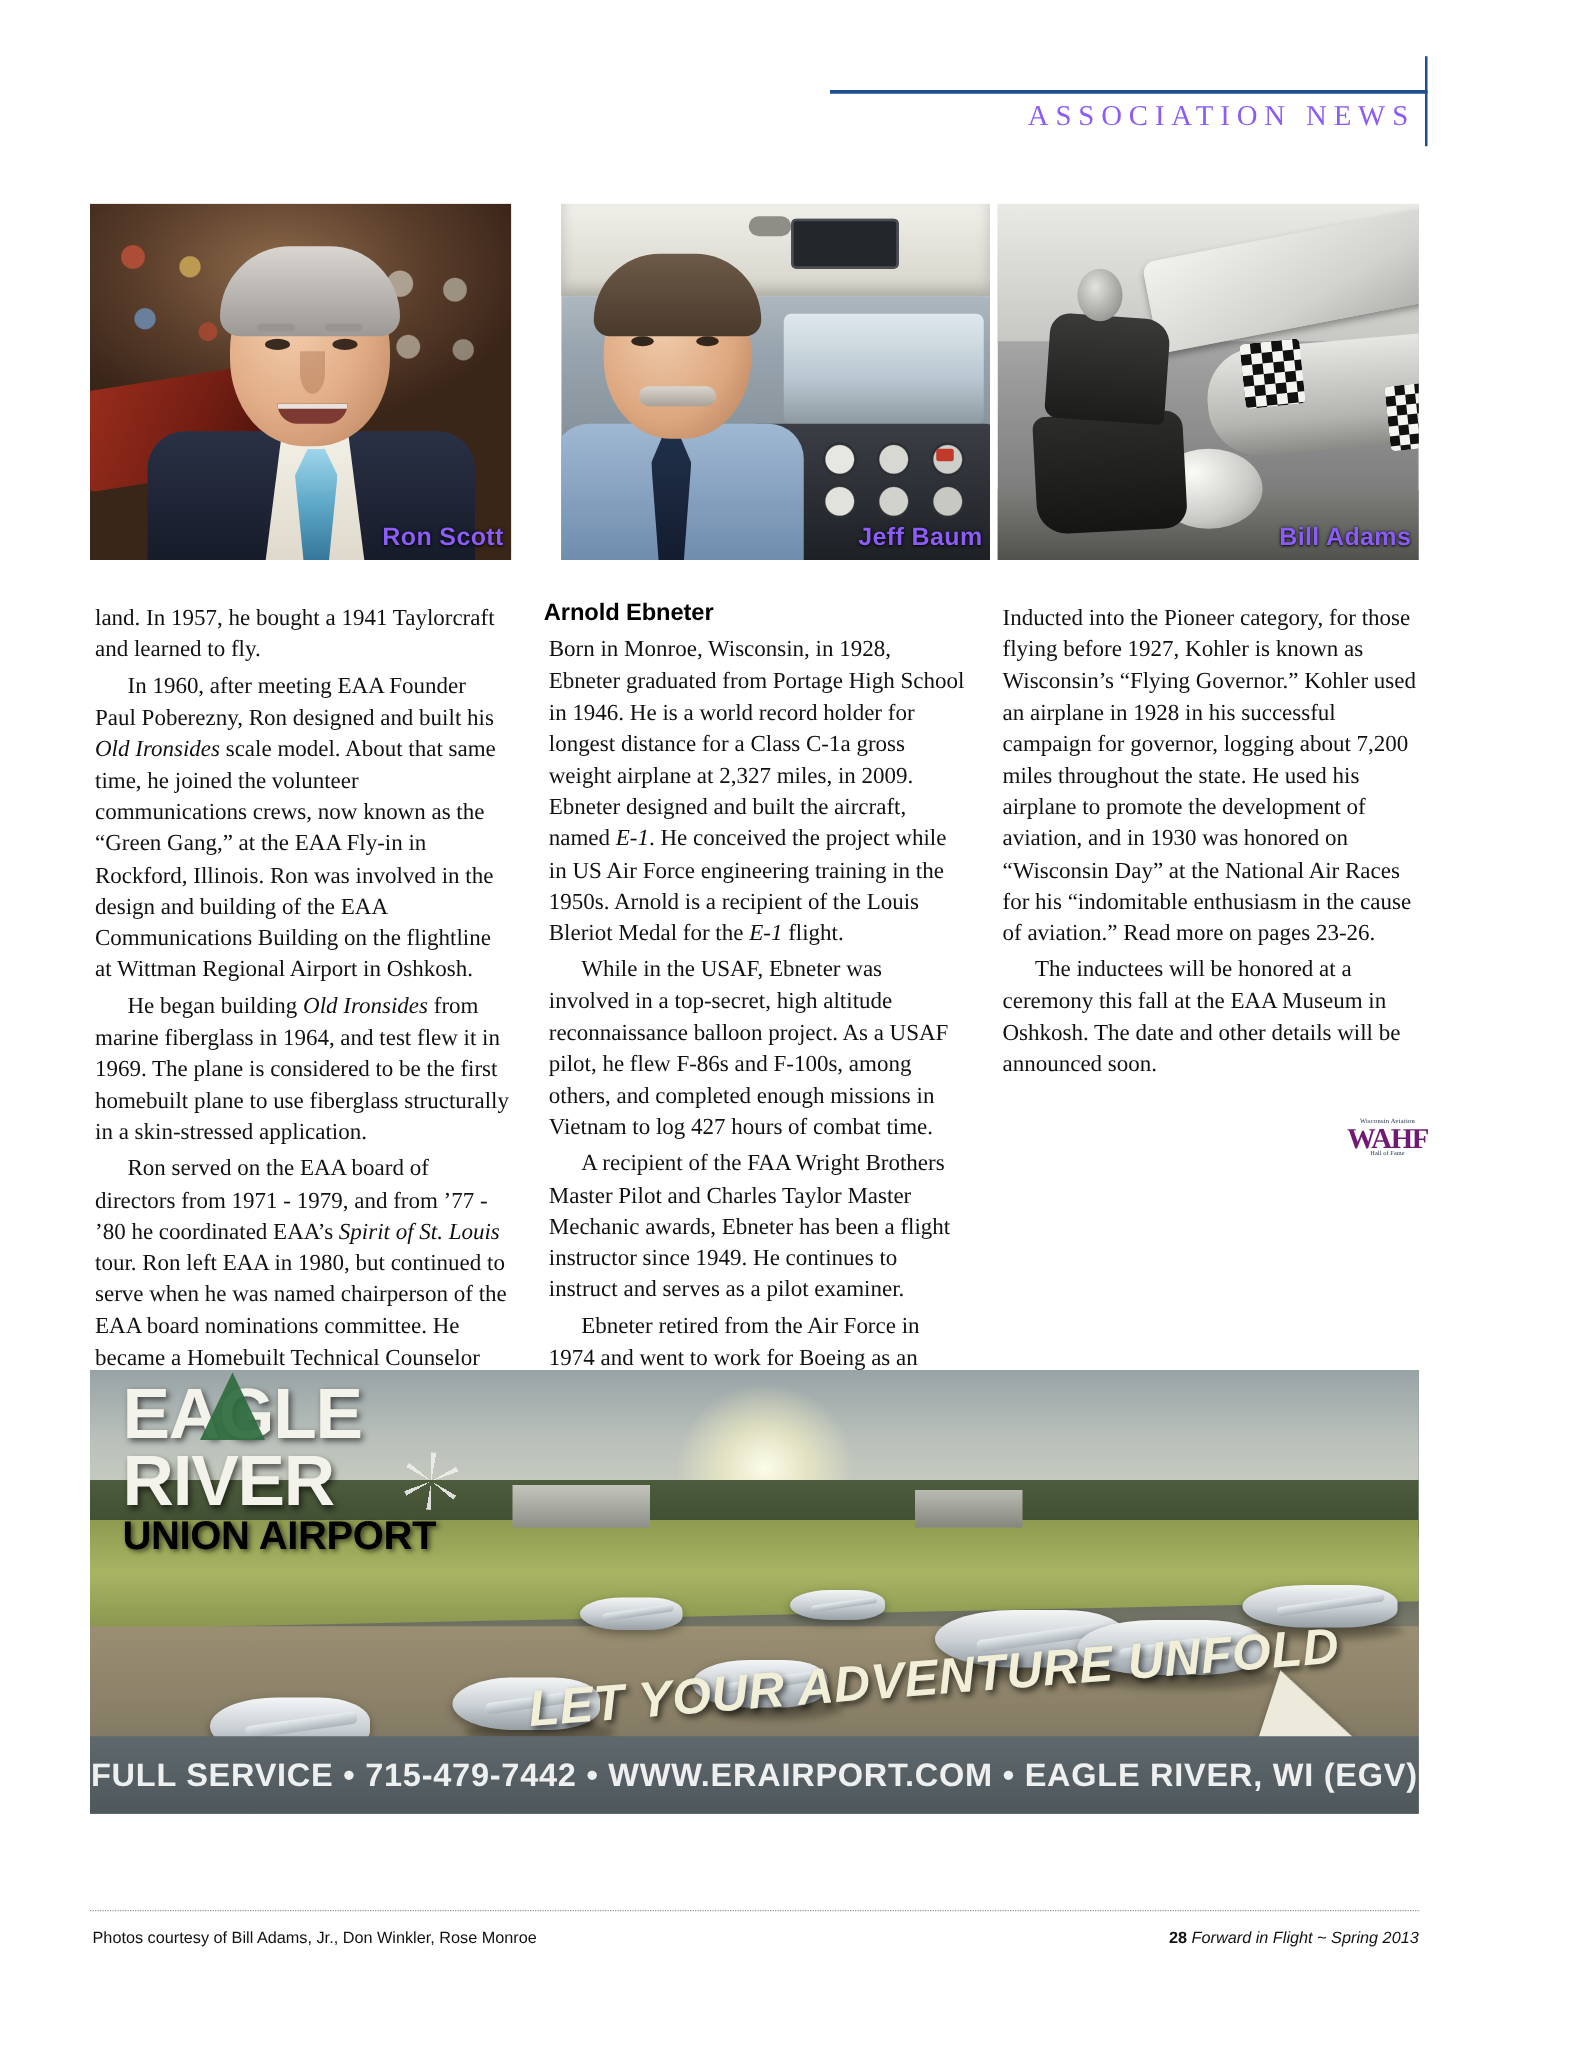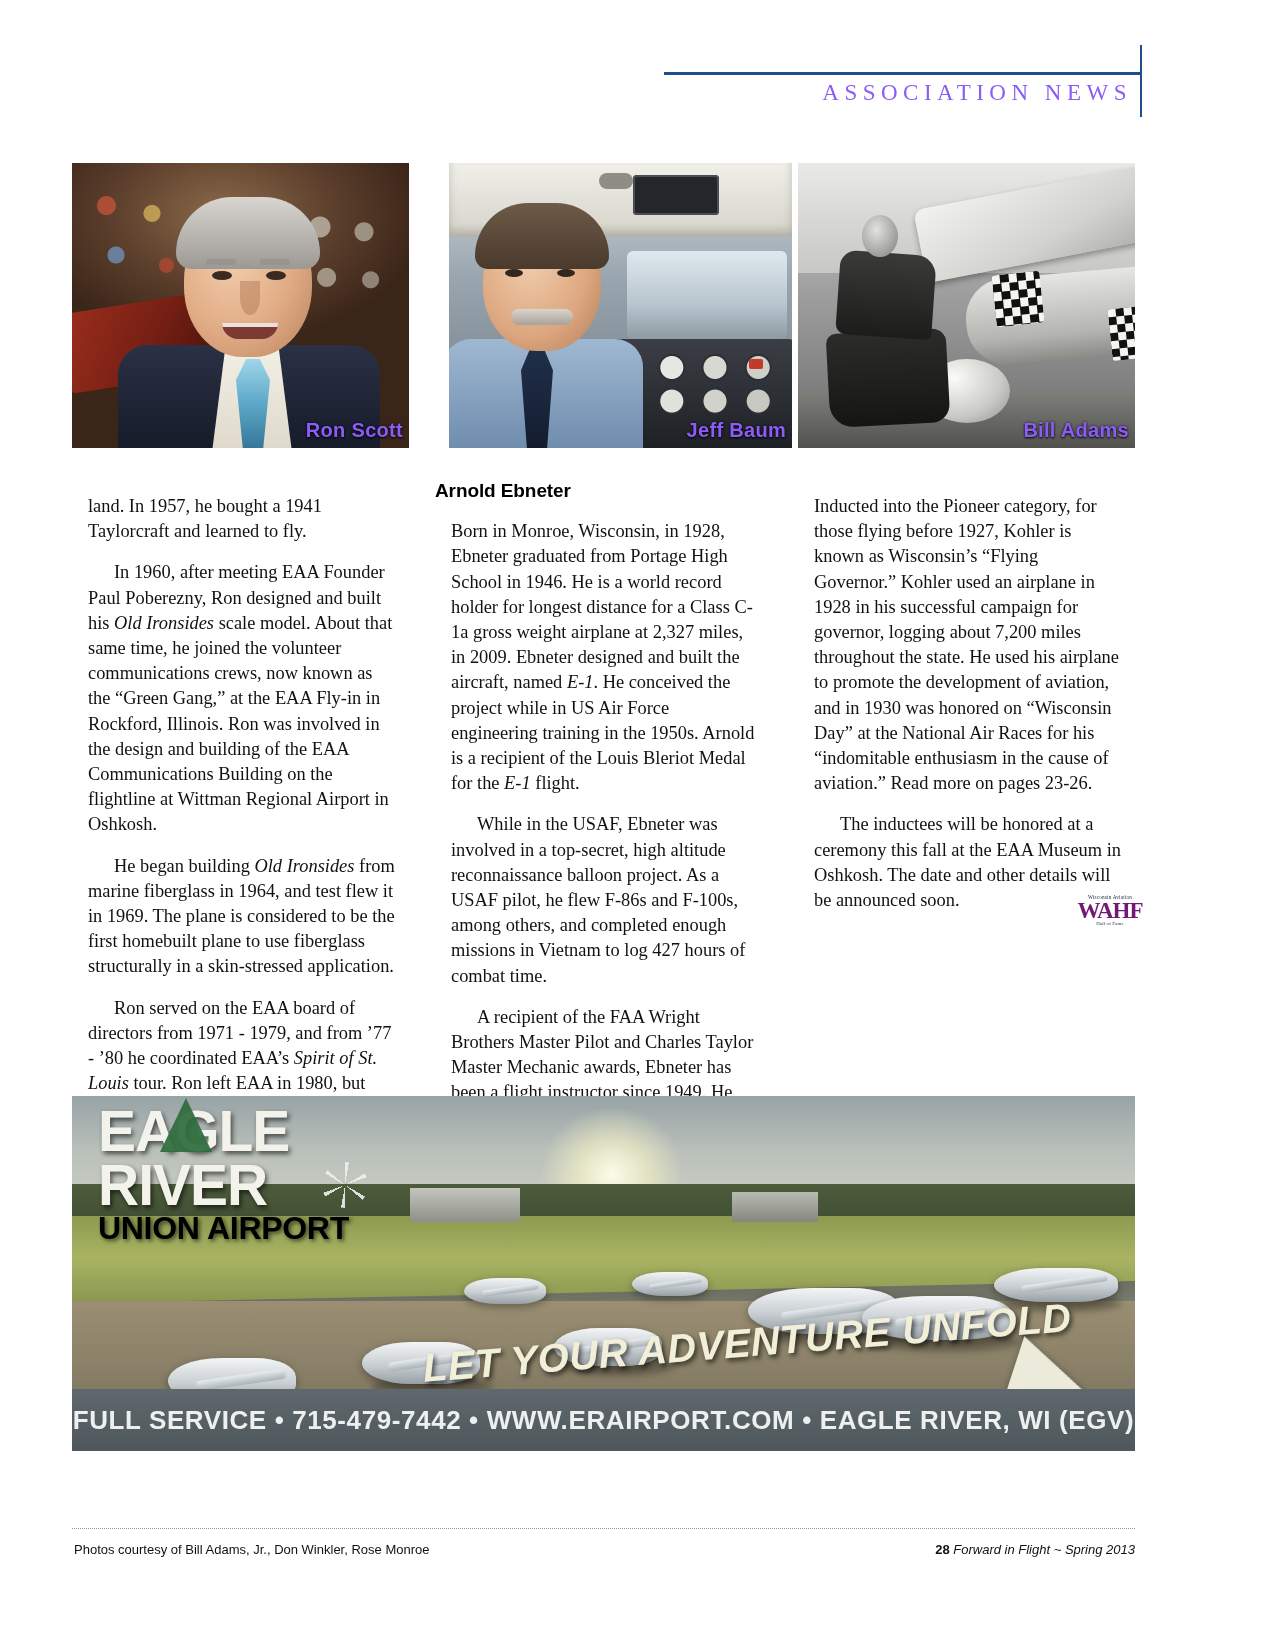--- a/index.html
+++ b/index.html
@@ -308,21 +308,21 @@
 
   .sub-head {
     font-family: "Liberation Sans", sans-serif;
     font-weight: bold;
     font-size: 19px;
     line-height: 25.2px;
     margin: 0 0 1px 0;
     color: #000000;
     letter-spacing: -0.1px;
   }
-  .para { margin: 16px; }
+  .para { margin: 4px; }
   .para.indent { text-indent: 26px; }
   .it { font-style: italic; }
 
   
   .wahf-logo {
     position: absolute;
     left: 1072px;
     top: 895px;
     width: 76px;
     height: 40px;

